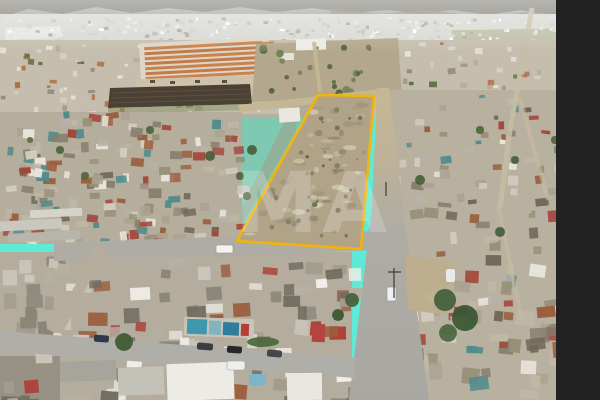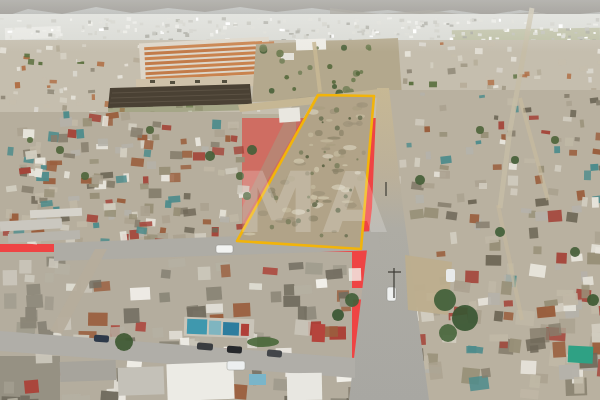--- a/index.html
+++ b/index.html
@@ -1,19 +1,19 @@
 <!DOCTYPE html>
 <html><head>
 <meta charset="utf-8">
 <style>
   html,body{margin:0;padding:0;background:#222;}
   .stage{
-    position:relative;width:600px;height:400px;overflow:hidden;
+    position:relative;width:556px;height:400px;overflow:hidden;
     font-family:"DejaVu Sans","Liberation Sans",sans-serif;
-    background:#ef4444;
+    background:#5eead4;
   }
   svg{display:block}
   .wm{
     font-family:"DejaVu Sans","Liberation Sans",sans-serif;
     font-weight:bold;
   }
 </style>
 </head>
 <body>
 

